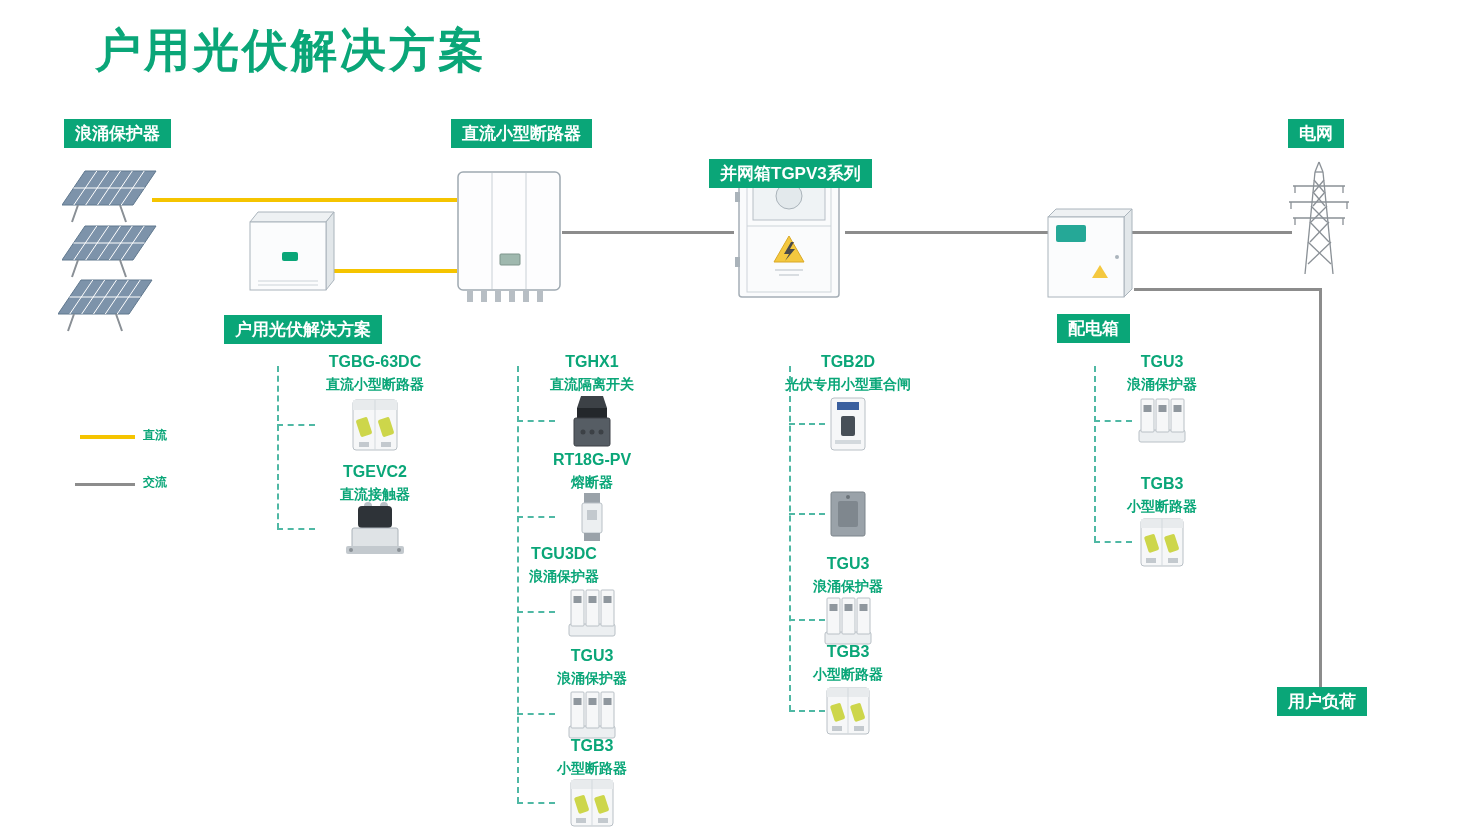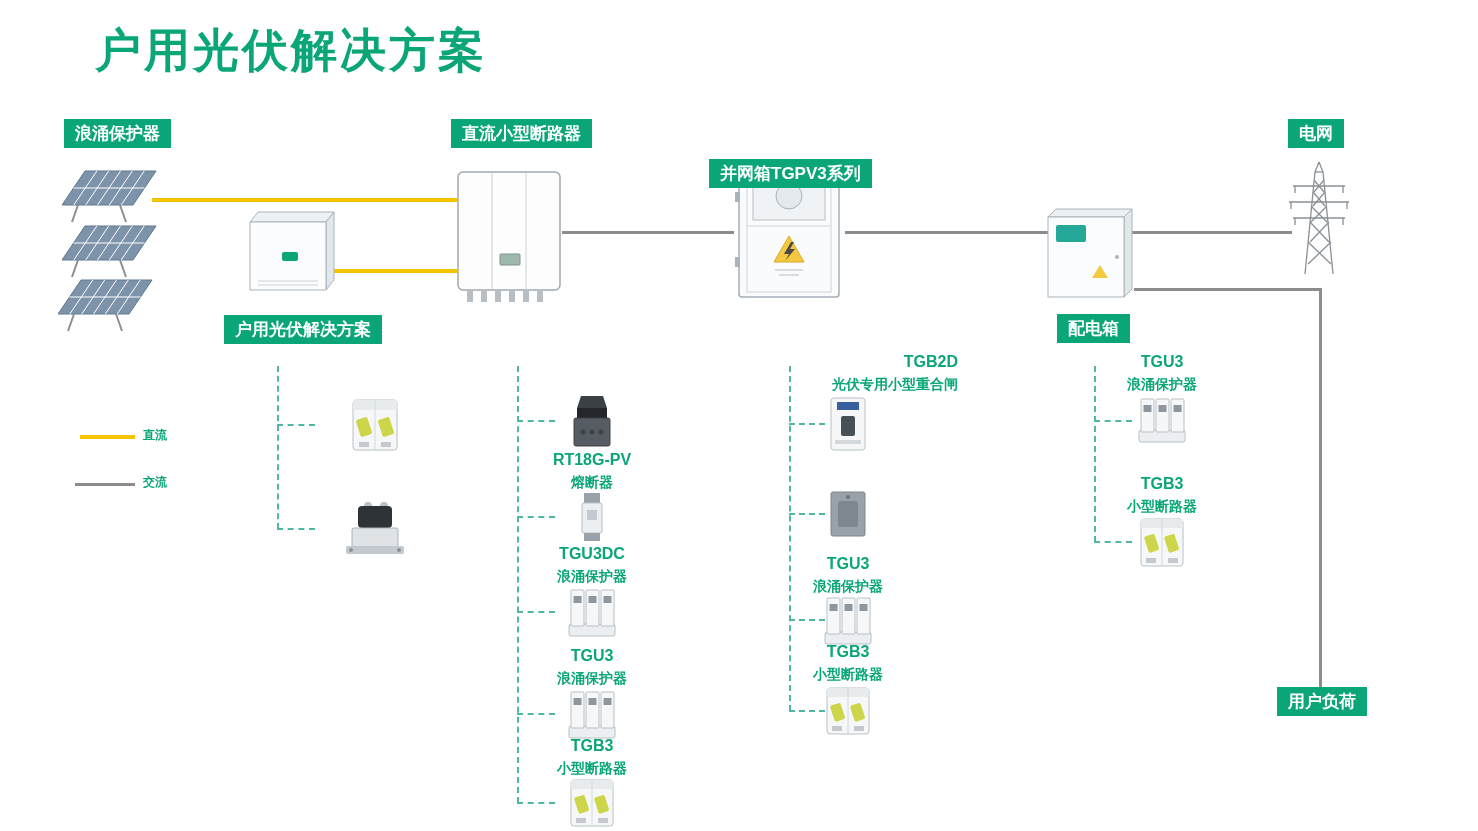--- a/index.html
+++ b/index.html
@@ -188,39 +188,51 @@
   <div class="dashv" style="left:789px;top:366px;height:345px;"></div>
   <div class="dashh" style="left:789px;top:423px;width:36px;"></div>
   <div class="dashh" style="left:789px;top:513px;width:36px;"></div>
   <div class="dashh" style="left:789px;top:619px;width:36px;"></div>
   <div class="dashh" style="left:789px;top:710px;width:36px;"></div>
 
   <div class="dashv" style="left:1094px;top:366px;height:176px;"></div>
   <div class="dashh" style="left:1094px;top:420px;width:38px;"></div>
   <div class="dashh" style="left:1094px;top:541px;width:38px;"></div>
 
-
+  <div class="comp" style="left:265px;top:352px;">
+    <div class="comp-name">TGBG-63DC</div>
+    <div class="comp-desc">直流小型断路器</div>
+  </div>
+  <div class="comp" style="left:265px;top:462px;">
+    <div class="comp-name">TGEVC2</div>
+    <div class="comp-desc">直流接触器</div>
+  </div>
+
+  <div class="comp" style="left:482px;top:352px;">
+    <div class="comp-name">TGHX1</div>
+    <div class="comp-desc">直流隔离开关</div>
+  </div>
   <div class="comp" style="left:482px;top:450px;">
     <div class="comp-name">RT18G-PV</div>
     <div class="comp-desc">熔断器</div>
   </div>
-  <div class="comp" style="left:482px;top:544px;">
+  <div class="comp" style="left:454px;top:544px;">
     <div class="comp-name">TGU3DC</div>
     <div class="comp-desc">浪涌保护器</div>
   </div>
   <div class="comp" style="left:482px;top:646px;">
     <div class="comp-name">TGU3</div>
     <div class="comp-desc">浪涌保护器</div>
   </div>
   <div class="comp" style="left:482px;top:736px;">
     <div class="comp-name">TGB3</div>
     <div class="comp-desc">小型断路器</div>
   </div>
 
-  <div class="comp" style="left:738px;top:352px;text-align:right;">
+  <div class="comp" style="left:738px;top:352px;">
     <div class="comp-name">TGB2D</div>
     <div class="comp-desc">光伏专用小型重合闸</div>
   </div>
   <div class="comp" style="left:738px;top:554px;">
     <div class="comp-name">TGU3</div>
     <div class="comp-desc">浪涌保护器</div>
   </div>
   <div class="comp" style="left:738px;top:642px;">
     <div class="comp-name">TGB3</div>
     <div class="comp-desc">小型断路器</div>

